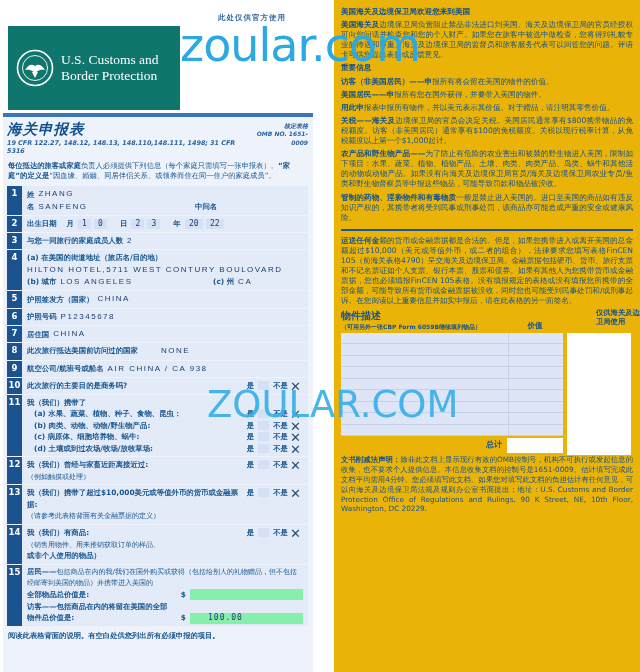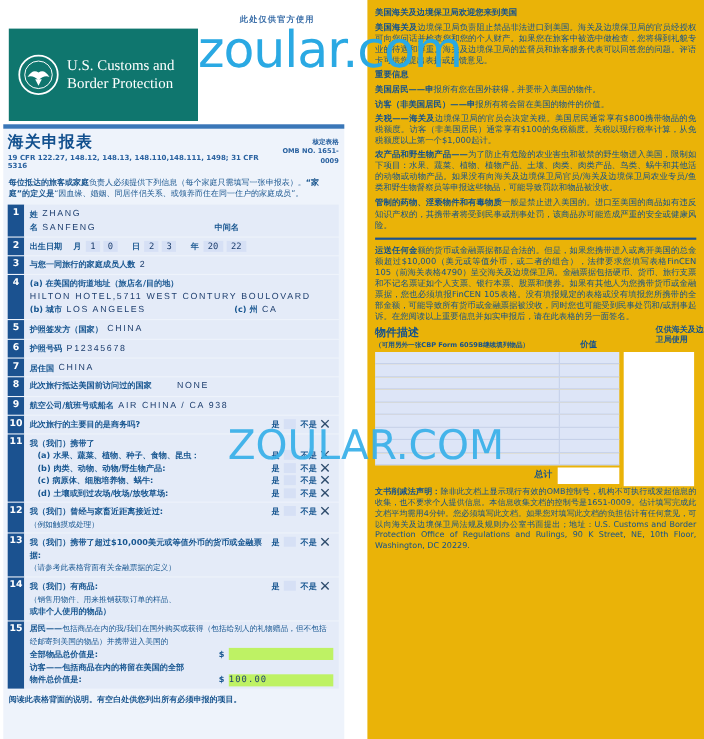--- a/index.html
+++ b/index.html
@@ -11,41 +11,41 @@
   
   .official-use{position:absolute;left:218px;top:13px;font-size:7.5px;font-weight:bold;color:#3a6ea8;letter-spacing:1px;}
   
   .hdr-band{position:absolute;left:8px;top:26px;width:172px;height:84px;background:#0f766e;display:flex;align-items:center;gap:6px;padding-left:7px;box-sizing:border-box;}
   .hdr-text{color:#fff;font-family:"Liberation Serif","DejaVu Serif",serif;font-size:13.5px;line-height:1.18;}
   
   .wm1{position:absolute;left:180px;top:18px;font-size:46px;color:#2aa9e3;letter-spacing:-1px;z-index:9;font-weight:400;}
   .wm2{position:absolute;left:207px;top:383px;font-size:37px;color:rgba(59,177,233,.95);z-index:9;font-weight:500;letter-spacing:0;}
   
   .form-box{position:absolute;left:3px;top:113px;width:310px;height:559px;box-sizing:border-box;background:#eef3fb;border-top:4px solid #3a77b8;padding:3px 5px 0 4px;overflow:hidden;}
-  .title-row{display:flex;justify-content:space-between;align-items:center;}
+  .title-row{display:flex;justify-content:space-between;align-items:flex-start;font-style:italic;}
   .form-title{font-size:14.5px;font-weight:bold;color:#12508e;letter-spacing:1px;}
   .omb{font-size:6px;font-weight:bold;color:#2a62a0;text-align:right;line-height:1.4;margin-top:2px;}
   .cfr{font-size:6.4px;font-weight:bold;color:#2a62a0;margin-top:0px;}
   .intro{font-size:7.3px;color:#1a568f;line-height:1.4;margin:6px 1px 5px 1px;}
   .intro b{font-weight:bold;}
   .row{display:flex;margin-bottom:1px;}
   .badge{width:15px;flex:0 0 15px;background:#1b5290;color:#fff;font-size:8.5px;font-weight:bold;display:flex;justify-content:center;align-items:flex-start;padding-top:2px;}
   .rc{flex:1;background:#e4ebf8;padding:2px 5px;font-size:7.4px;font-weight:bold;color:#175690;line-height:1.55;}
   .lbl{font-weight:bold;}
   .sub{font-weight:normal;font-size:7px;}
   .val{font-family:Liberation Sans, sans-serif;font-weight:normal;font-size:8px;color:#1d3e6e;letter-spacing:1.5px;margin-left:4px;}
   .line{display:flex;align-items:center;}
   .digitbox{display:inline-flex;justify-content:center;align-items:center;width:13px;height:10px;background:#d6e0f5;margin-right:3px;font-family:"DejaVu Sans Mono",monospace;font-size:8px;font-weight:normal;color:#1d3e6e;}
   .digitbox.wide{width:18px;}
   .grp-lbl{margin:0 4px 0 10px;}
   .yn{margin-left:auto;display:flex;align-items:flex-start;gap:4px;flex:0 0 auto;}
   .ynbox{width:11px;height:9px;background:#d6e0f5;margin-top:1px;}
   .ynX{width:11px;height:9px;position:relative;margin-top:1px;}
   .ynX span{position:absolute;left:-2px;top:-4px;font-size:13px;font-weight:normal;color:#2f4d6e;}
-  .moneybox{display:inline-flex;align-items:center;width:95px;height:11px;background:#bef264;margin-left:4px;padding-left:0;font-family:"DejaVu Sans Mono",monospace;font-size:8px;font-weight:normal;color:#1d3e6e;letter-spacing:1px;}
+  .moneybox{display:inline-flex;align-items:center;width:95px;height:11px;background:#86efac;margin-left:4px;padding-left:18px;font-family:"DejaVu Sans Mono",monospace;font-size:8px;font-weight:normal;color:#1d3e6e;letter-spacing:1px;}
   .money-line{display:flex;align-items:center;}
   .money-right{margin-left:auto;display:flex;align-items:center;}
   .form-footer{font-size:7.3px;font-weight:bold;color:#1a568f;margin:5px 1px 0 1px;}
   .indent{padding-left:7px;}
   
   .right-col{position:absolute;left:334px;top:0;width:306px;height:672px;box-sizing:border-box;background:#eab308;padding:7px 7px 0 7px;font-size:7.6px;color:#14528e;text-align:justify;line-height:1.33;overflow:hidden;}
   .right-col p{margin:0 0 3px 0;}
   .right-col b{font-weight:bold;}
   .divider{border:none;border-top:2px solid #1c5390;margin:6px 0 5px 0;}
   .tblhdr{display:flex;margin-top:3px;}
@@ -333,22 +333,23 @@
     </div>
   </div>
 
   <div class="form-footer">阅读此表格背面的说明。有空白处供您列出所有必须申报的项目。</div>
 </div>
 
 <div class="right-col">
   <p><b>美国海关及边境保卫局欢迎您来到美国</b><span></span></p>
   <p><b>美国海关及</b><span>边境保卫局负责阻止禁品非法进口到美国。海关及边境保卫局的官员经授权可向您问话并检查您和您的个人财产。如果您在旅客中被选中做检查，您将得到礼貌专业的待遇和尊重。海关及边境保卫局的监督员和旅客服务代表可以回答您的问题。评语卡可供您提出表扬或反馈意见。</span></p>
   <p><b>重要信息</b><span></span></p>
+  <p><b>访客（非美国居民）——申</b><span>报所有将会留在美国的物件的价值。</span></p>
   <p><b>美国居民——申</b><span>报所有您在国外获得，并要带入美国的物件。</span></p>
-  <p><b>访客（非美国居民）——申</b><span>报所有将会留在美国的物件的价值。</span></p>
+  <p><b>用此申</b><span>报表申报所有物件，并以美元表示其价值。对于赠品，请注明其零售价值。</span></p>
   <p><b>关税——海关及</b><span>边境保卫局的官员会决定关税。美国居民通常享有$800携带物品的免税额度。访客（非美国居民）通常享有$100的免税额度。关税以现行税率计算，从免税额度以上第一个$1,000起计。</span></p>
   <p><b>农产品和野生物产品——</b><span>为了防止有危险的农业害虫和被禁的野生物进入美国，限制如下项目：水果、蔬菜、植物、植物产品、土壤、肉类、肉类产品、鸟类、蜗牛和其他活的动物或动物产品。如果没有向海关及边境保卫局官员/海关及边境保卫局农业专员/鱼类和野生物督察员等申报这些物品，可能导致罚款和物品被没收。</span></p>
   <p><b>管制的药物、淫亵物件和有毒物质</b><span>一般是禁止进入美国的。进口至美国的商品如有违反知识产权的，其携带者将受到民事或刑事处罚，该商品亦可能造成严重的安全或健康风险。</span></p>
   <hr class="divider">
   <p><b>运送任何金</b><span>额的货币或金融票据都是合法的。但是，如果您携带进入或离开美国的总金额超过$10,000（美元或等值外币，或二者的组合），法律要求您填写表格FinCEN 105（前海关表格4790）呈交海关及边境保卫局。金融票据包括硬币、货币、旅行支票和不记名票证如个人支票、银行本票、股票和债券。如果有其他人为您携带货币或金融票据，您也必须填报FinCEN 105表格。没有填报规定的表格或没有填报您所携带的全部金额，可能导致所有货币或金融票据被没收，同时您也可能受到民事处罚和/或刑事起诉。在您阅读以上重要信息并如实申报后，请在此表格的另一面签名。</span></p>
 
   <div class="tblhdr">
     <div class="th-desc">
       <div class="t">物件描述</div>
       <div class="s">（可用另外一张CBP Form 6059B继续填列物品）</div>

